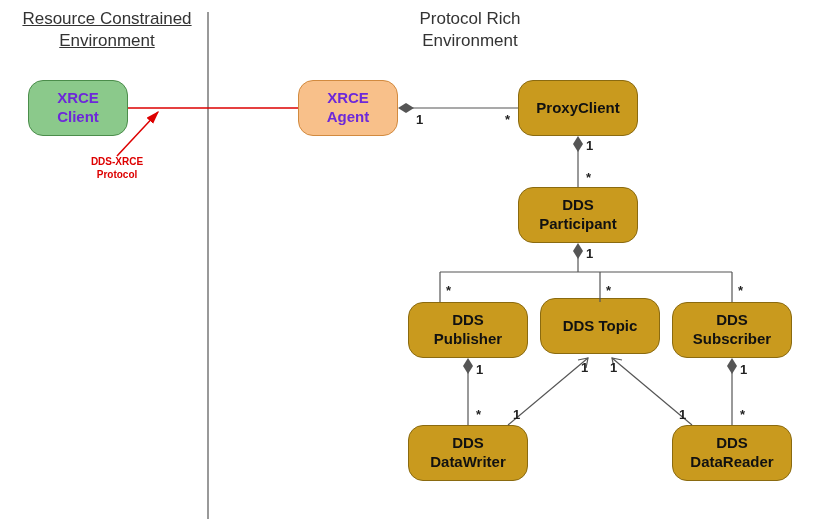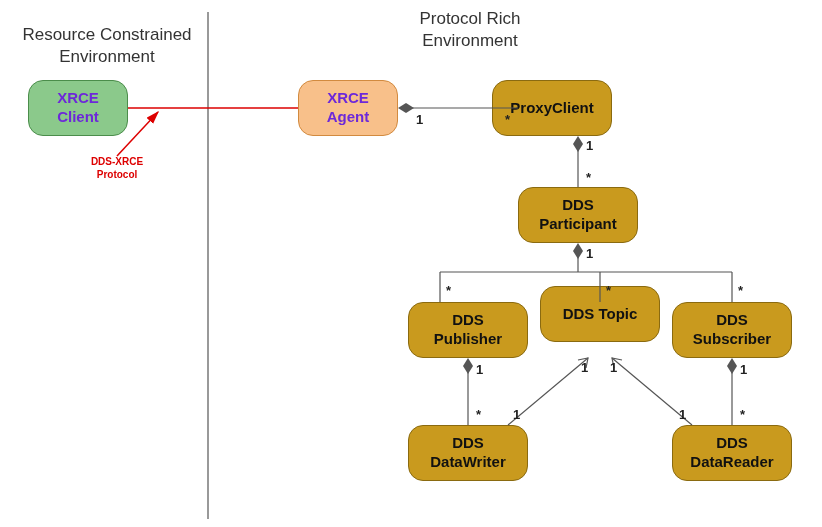--- a/index.html
+++ b/index.html
@@ -59,37 +59,37 @@
   .mult {
     position: absolute;
     font-size: 13px;
     color: #222;
     font-weight: bold;
   }
 </style>
 </head>
 <body>
 
-<div class="env-title" style="left:12px; top:24px; width:190px; white-space:pre-line;">Resource Constrained
+<div class="env-title" style="left:12px; top:8px; width:190px; white-space:pre-line;text-decoration:underline;">Resource Constrained
 Environment</div>
 <div class="env-title" style="left:370px; top:8px; width:200px; white-space:pre-line;">Protocol Rich
 Environment</div>
 
 <div class="divider"></div>
 
 <div class="node green" style="left:28px; top:80px; width:100px; height:56px; white-space:pre-line;">XRCE
 Client</div>
 <div class="node orange" style="left:298px; top:80px; width:100px; height:56px; white-space:pre-line;">XRCE
 Agent</div>
-<div class="node gold" style="left:492px; top:80px; width:120px; height:56px;">ProxyClient</div>
+<div class="node gold" style="left:518px; top:80px; width:120px; height:56px;">ProxyClient</div>
 <div class="node gold" style="left:518px; top:187px; width:120px; height:56px; white-space:pre-line;">DDS
 Participant</div>
 <div class="node gold" style="left:408px; top:302px; width:120px; height:56px; white-space:pre-line;">DDS
 Publisher</div>
-<div class="node gold" style="left:540px; top:286px; width:120px; height:56px;">DDS Topic</div>
+<div class="node gold" style="left:540px; top:298px; width:120px; height:56px;">DDS Topic</div>
 <div class="node gold" style="left:672px; top:302px; width:120px; height:56px; white-space:pre-line;">DDS
 Subscriber</div>
 <div class="node gold" style="left:408px; top:425px; width:120px; height:56px; white-space:pre-line;">DDS
 DataWriter</div>
 <div class="node gold" style="left:672px; top:425px; width:120px; height:56px; white-space:pre-line;">DDS
 DataReader</div>
 
 <div class="protocol-label" style="left:62px; top:156px; width:110px; white-space:pre-line;">DDS-XRCE
 Protocol</div>
 

